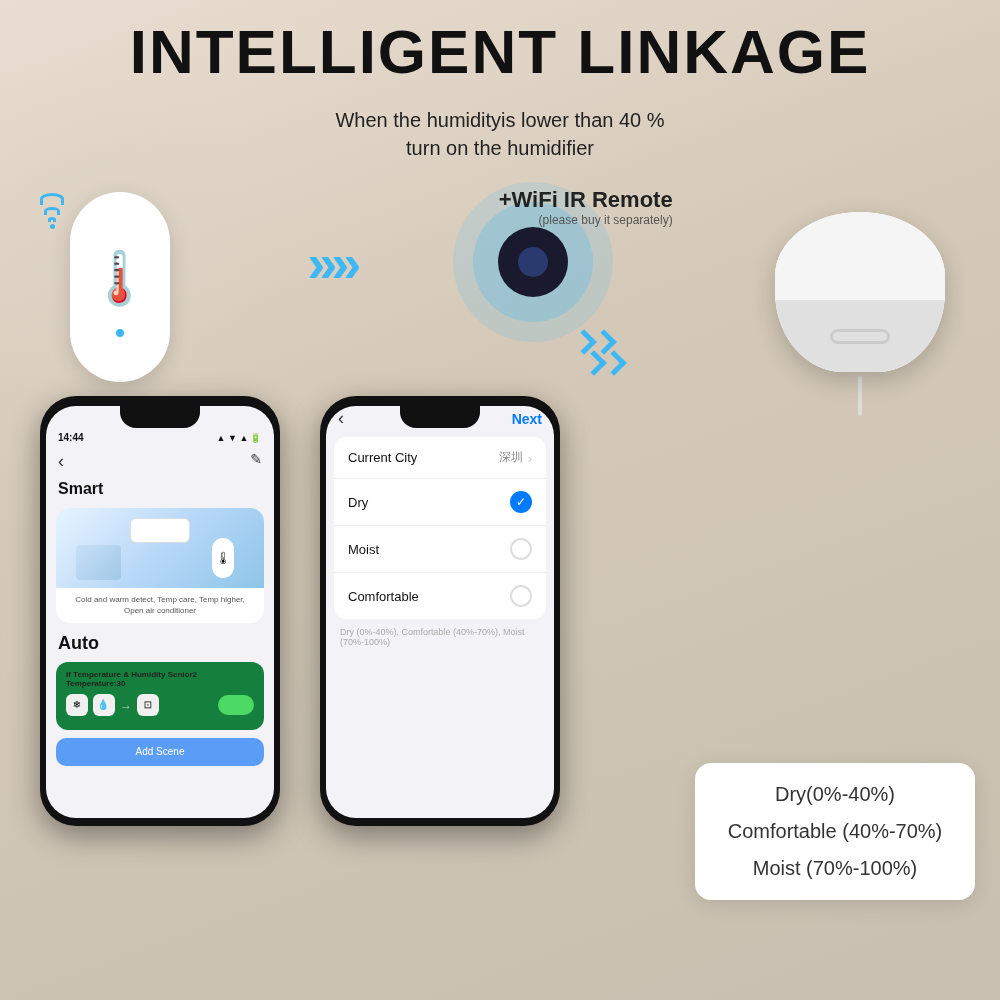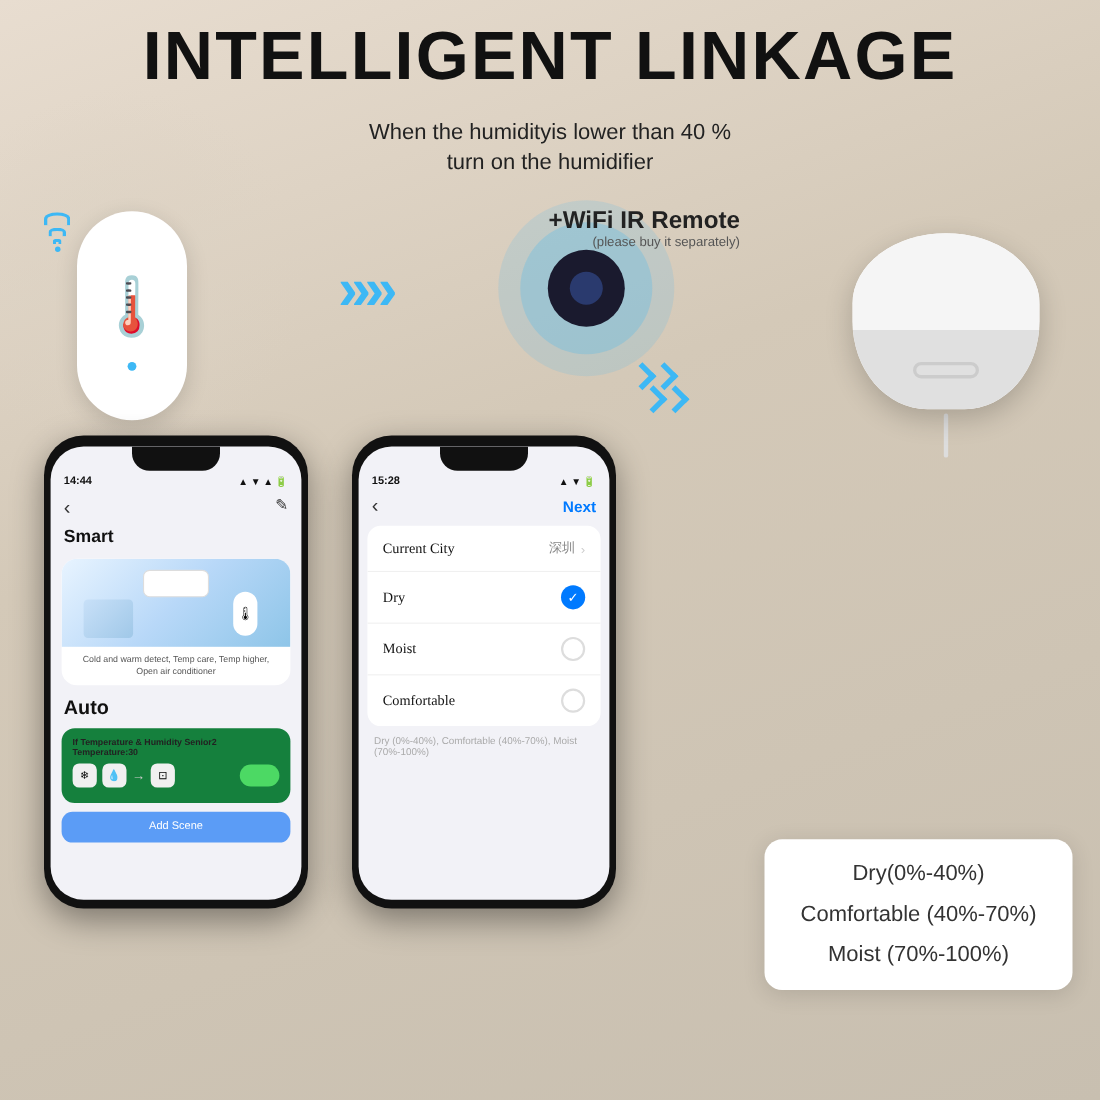--- a/index.html
+++ b/index.html
@@ -468,21 +468,20 @@
       align-items: center;
       padding: 12px 14px;
       border-bottom: 1px solid #f0f0f0;
     }
 
     .p2-item:last-child { border-bottom: none; }
 
     .p2-item-label {
       font-size: 13px;
       color: #111;
-      font-family: Liberation Serif, serif;
     }
 
     .p2-item-value {
       display: flex;
       align-items: flex-end;
       gap: 5px;
       font-size: 12px;
       color: #888;
     }
 
@@ -671,24 +670,20 @@
 
         <div class="p1-add-btn">Add Scene</div>
 
       </div>
     </div>
 
     <div class="phone">
       <div class="phone-screen phone2-screen">
         <div class="phone-notch"></div>
 
-        <div class="p2-status-bar">
-          <span>15:28</span>
-          <span style="font-size:9px;">▲ ▼ 🔋</span>
-        </div>
 
         <div class="p2-nav">
           <span class="p2-back">‹</span>
           <span class="p2-next">Next</span>
         </div>
 
         <div class="p2-list">
           <div class="p2-item">
             <span class="p2-item-label">Current City</span>
             <div class="p2-item-value">

